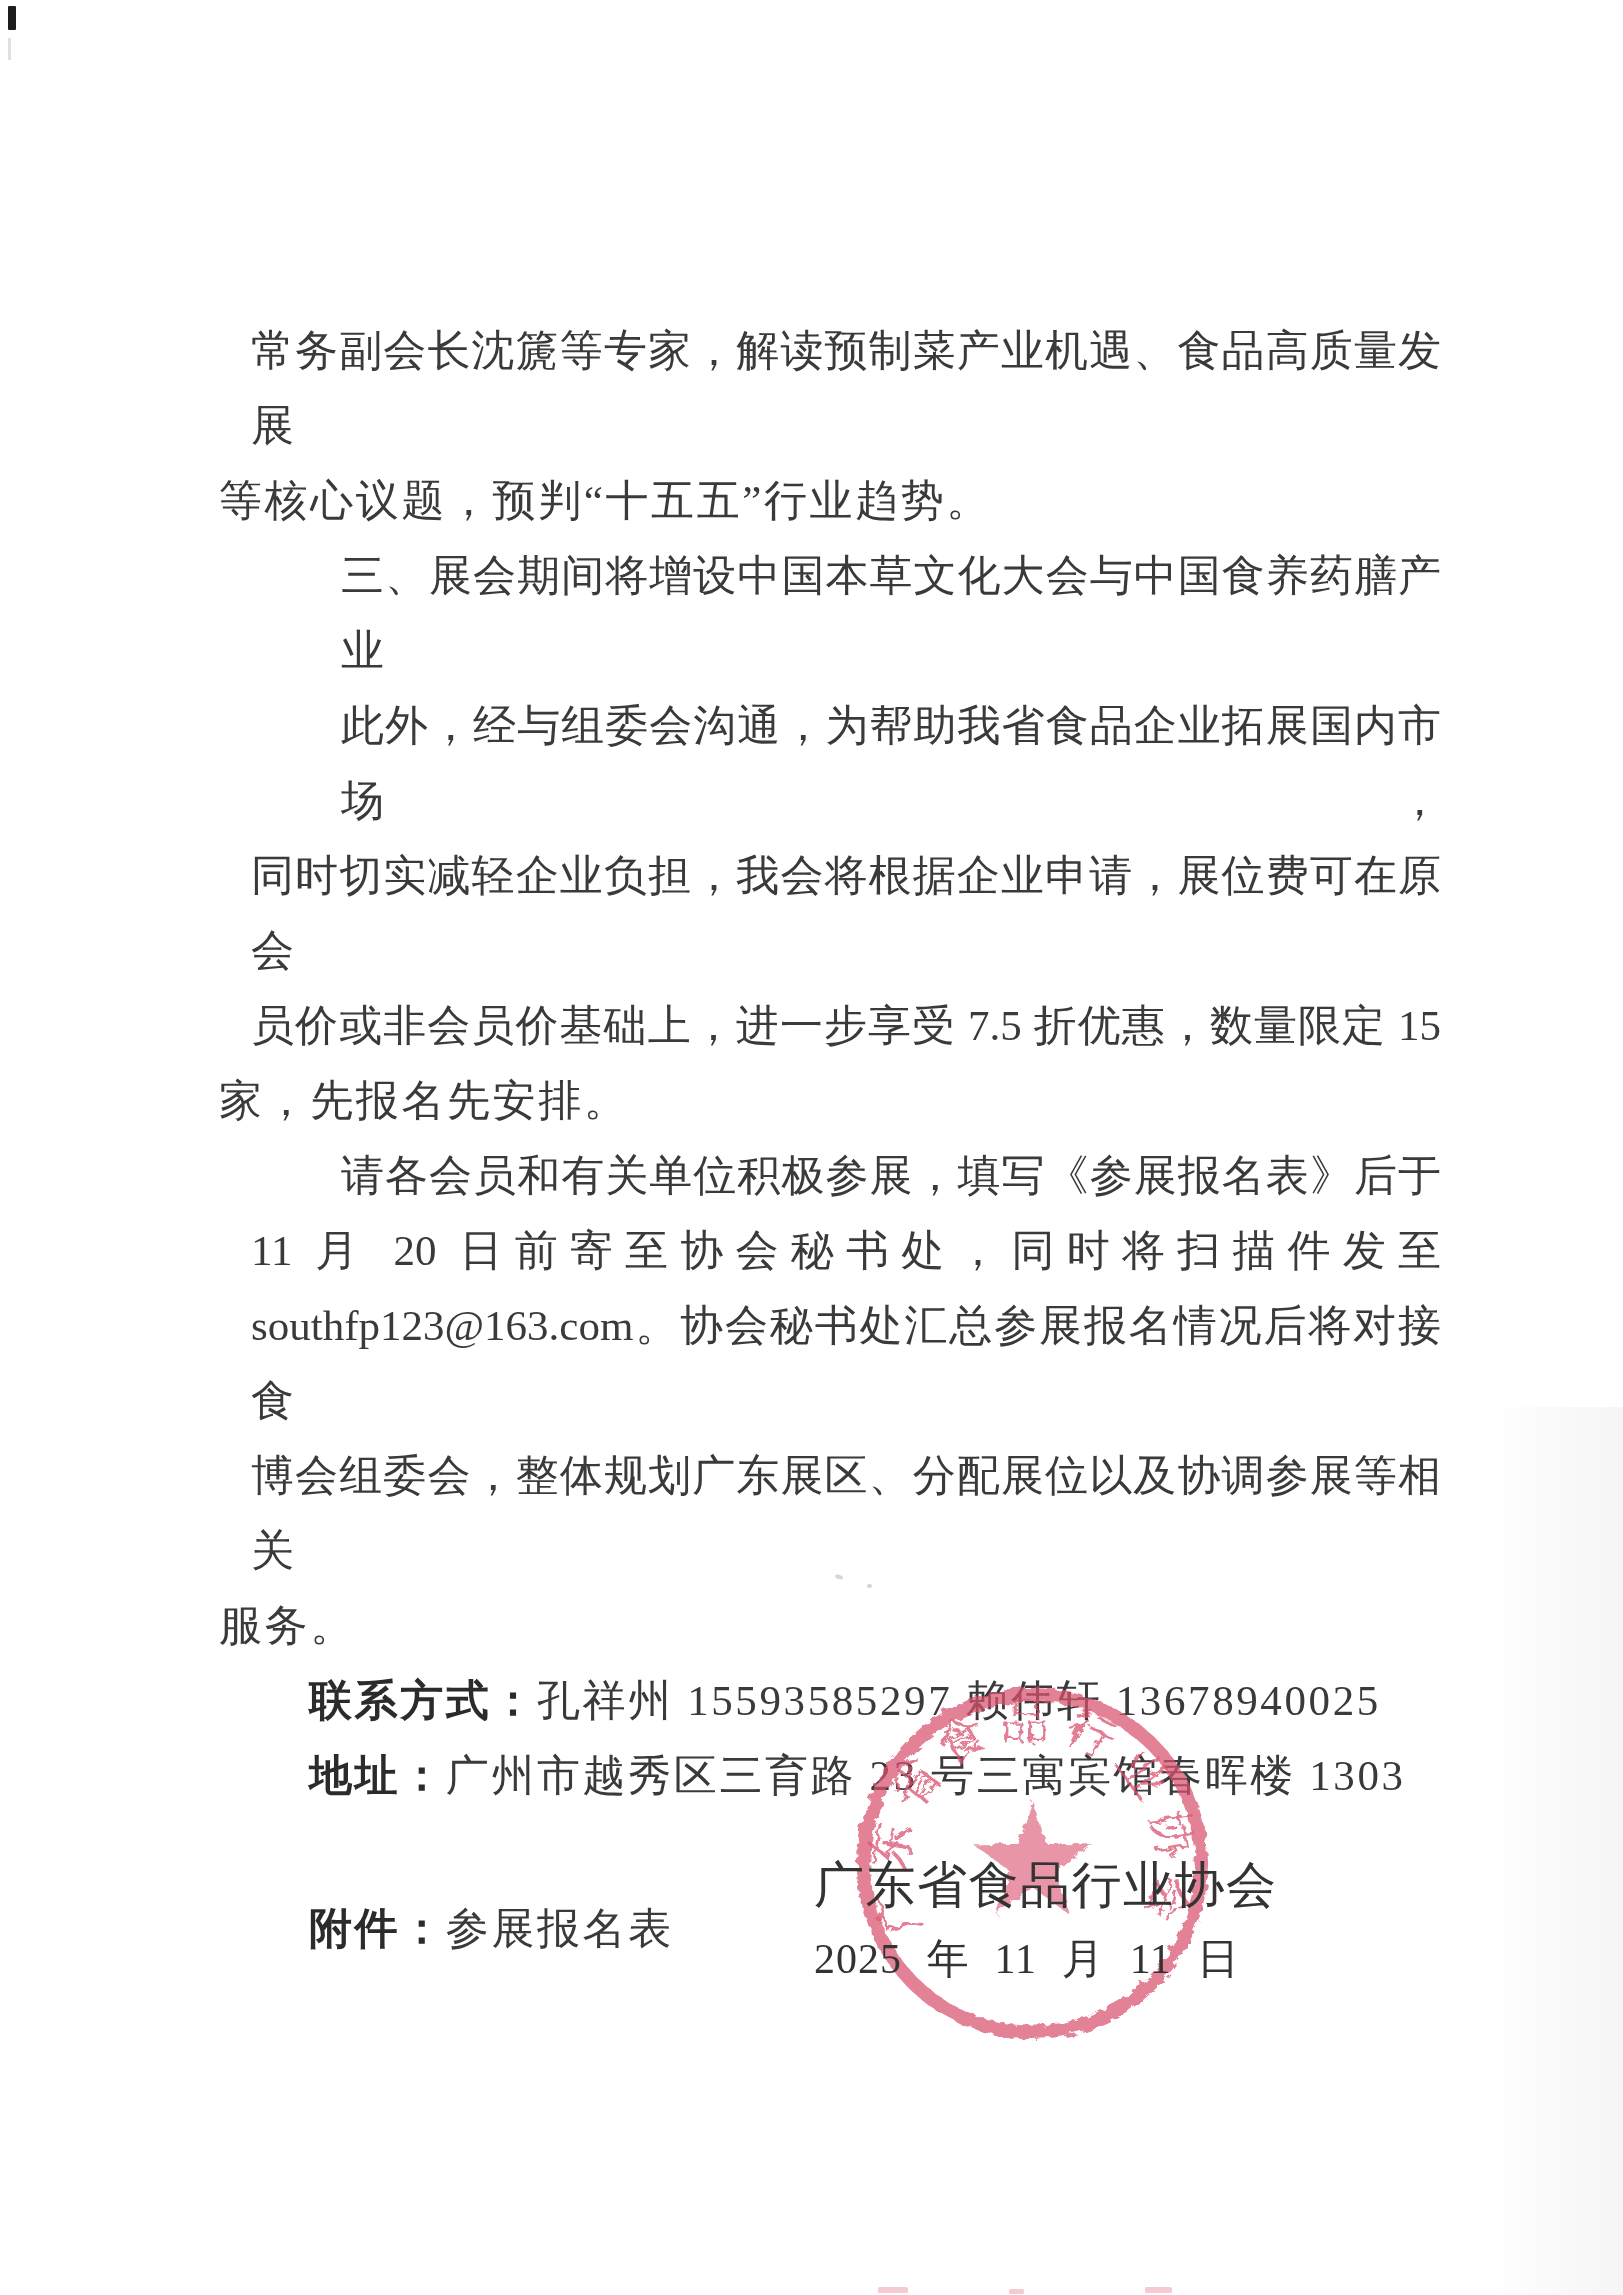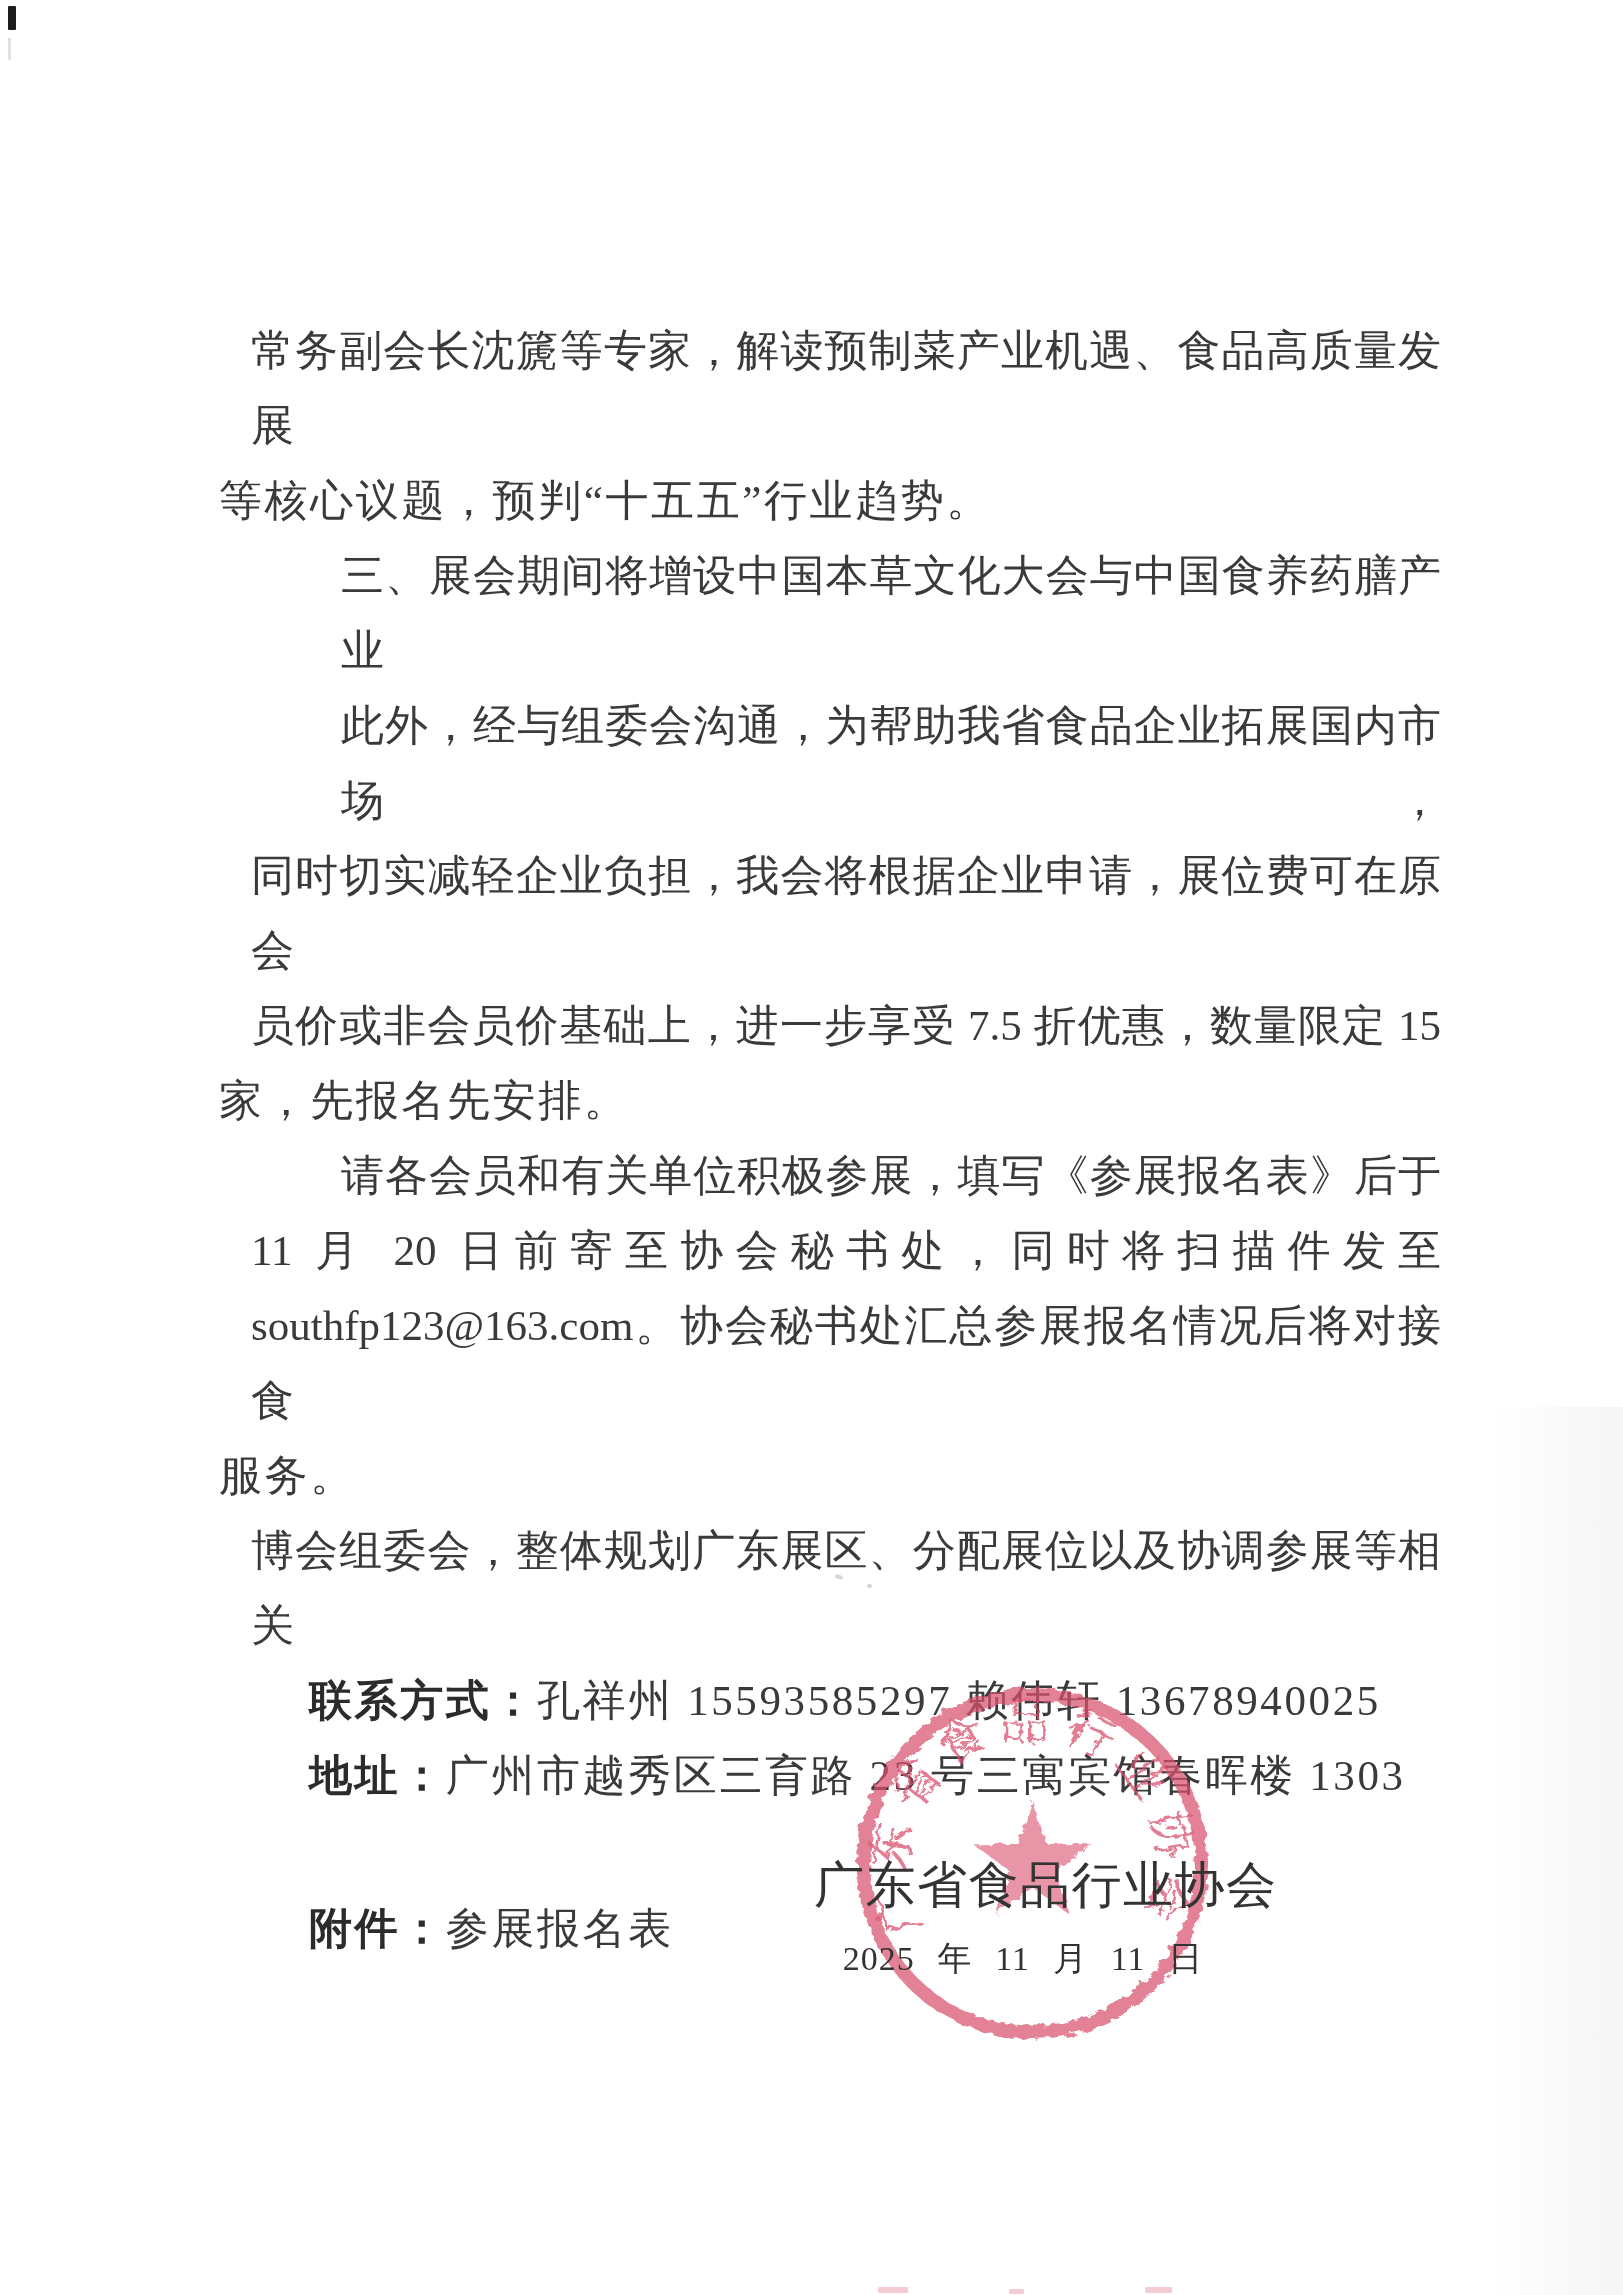--- a/index.html
+++ b/index.html
@@ -54,21 +54,21 @@
   
   .sig-org{
     position:absolute;left:814px;top:1857px;width:415px;
     text-align:left;color:#333;
     font-size:50px;line-height:57px;letter-spacing:1.5px;
     white-space:nowrap;
   }
   .sig-date{
     position:absolute;left:814px;top:1931px;width:418px;
     text-align:center;color:#333;
-    font-size:34px;line-height:56px;
+    font-size:42px;line-height:56px;
     word-spacing:13.3px;letter-spacing:1px;
     white-space:nowrap;
   }
   .stamp{
     position:absolute;left:838px;top:1669px;width:389px;height:389px;
     opacity:0.92;
   }
 </style>
 </head>
 <body>
@@ -88,22 +88,22 @@
       <div class="line justify">常务副会长沈篪等专家，解读预制菜产业机遇、食品高质量发展</div>
       <div class="line">等核心议题，预判“十五五”行业趋势。</div>
       <div class="line indent justify">三、展会期间将增设中国本草文化大会与中国食养药膳产业</div>
       <div class="line indent justify">此外，经与组委会沟通，为帮助我省食品企业拓展国内市场，</div>
       <div class="line justify">同时切实减轻企业负担，我会将根据企业申请，展位费可在原会</div>
       <div class="line justify">员价或非会员价基础上，进一步享受 7.5 折优惠，数量限定 15</div>
       <div class="line">家，先报名先安排。</div>
       <div class="line indent justify">请各会员和有关单位积极参展，填写《参展报名表》后于</div>
       <div class="line justify">11 月 20 日前寄至协会秘书处，同时将扫描件发至</div>
       <div class="line justify">southfp123@163.com。协会秘书处汇总参展报名情况后将对接食</div>
+      <div class="line justify">博会组委会，整体规划广东展区、分配展位以及协调参展等相关</div>
       <div class="line">服务。</div>
-      <div class="line justify">博会组委会，整体规划广东展区、分配展位以及协调参展等相关</div>
       <div class="line indent"><span class="label">联系方式：</span><span>孔祥州 15593585297 赖伟轩  13678940025</span></div>
       <div class="line indent"><span class="label">地址：</span><span>广州市越秀区三育路 23 号三寓宾馆春晖楼 1303</span></div>
       <div class="line indent gap"><span class="label">附件：</span><span>参展报名表</span></div>
     </div>
 
   <svg class="stamp" viewBox="-380 -380 760 760" aria-hidden="true">
     <defs>
       <filter id="stamp-grunge" x="-25%" y="-25%" width="150%" height="150%">
         <feTurbulence type="fractalNoise" baseFrequency="0.055 0.075" numOctaves="2" seed="3" result="warp"></feTurbulence>
         <feDisplacementMap in="SourceGraphic" in2="warp" scale="17" result="warped"></feDisplacementMap>

